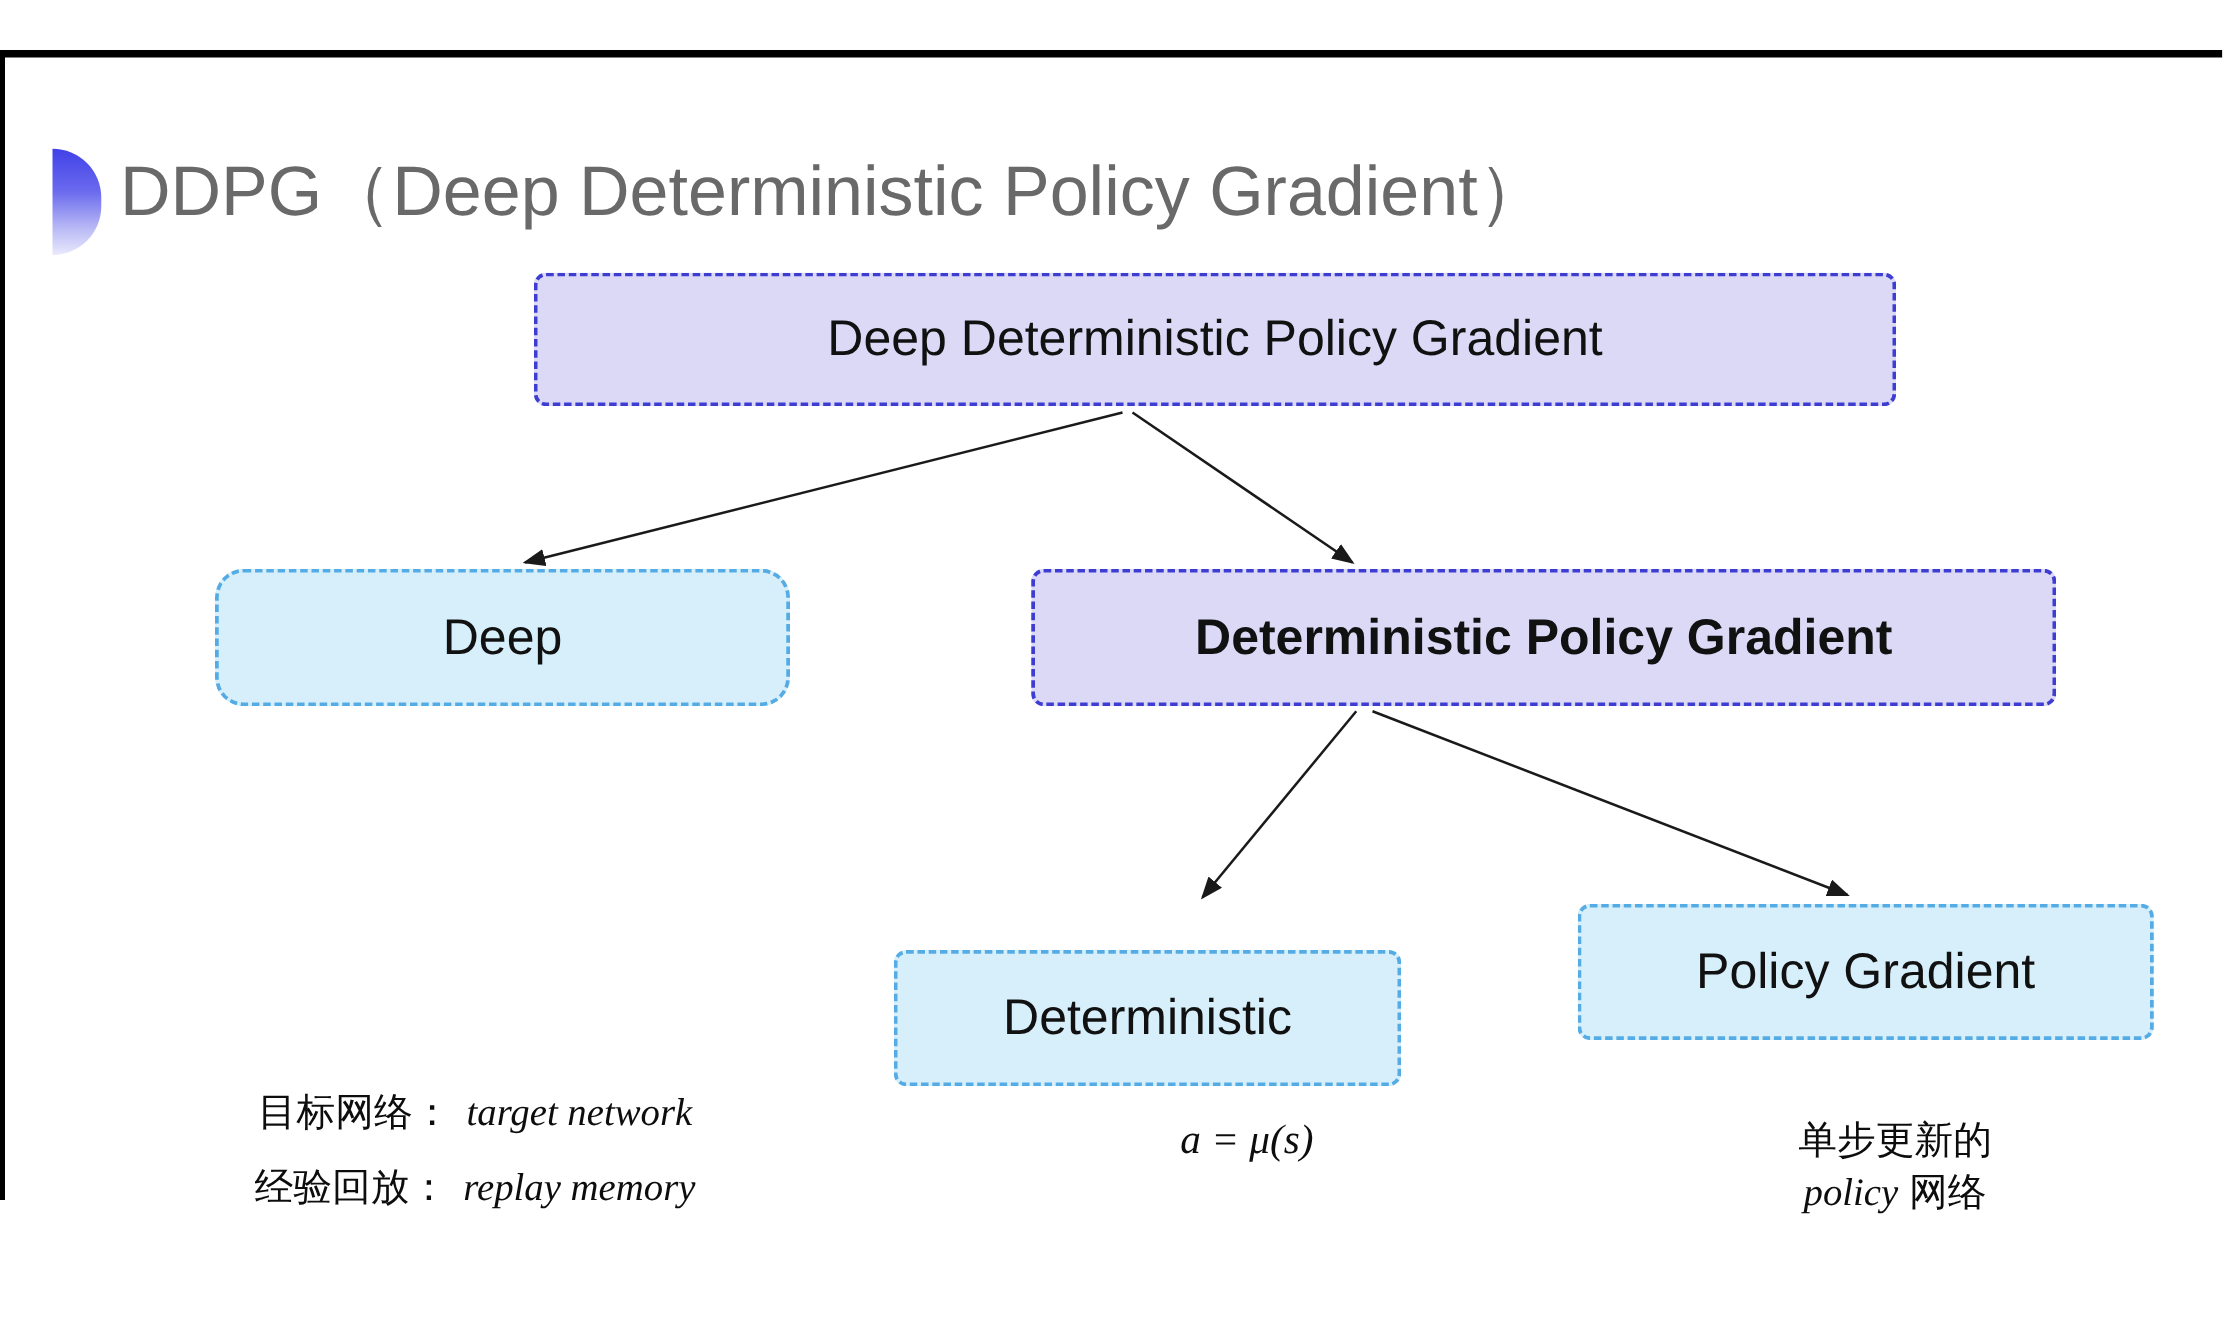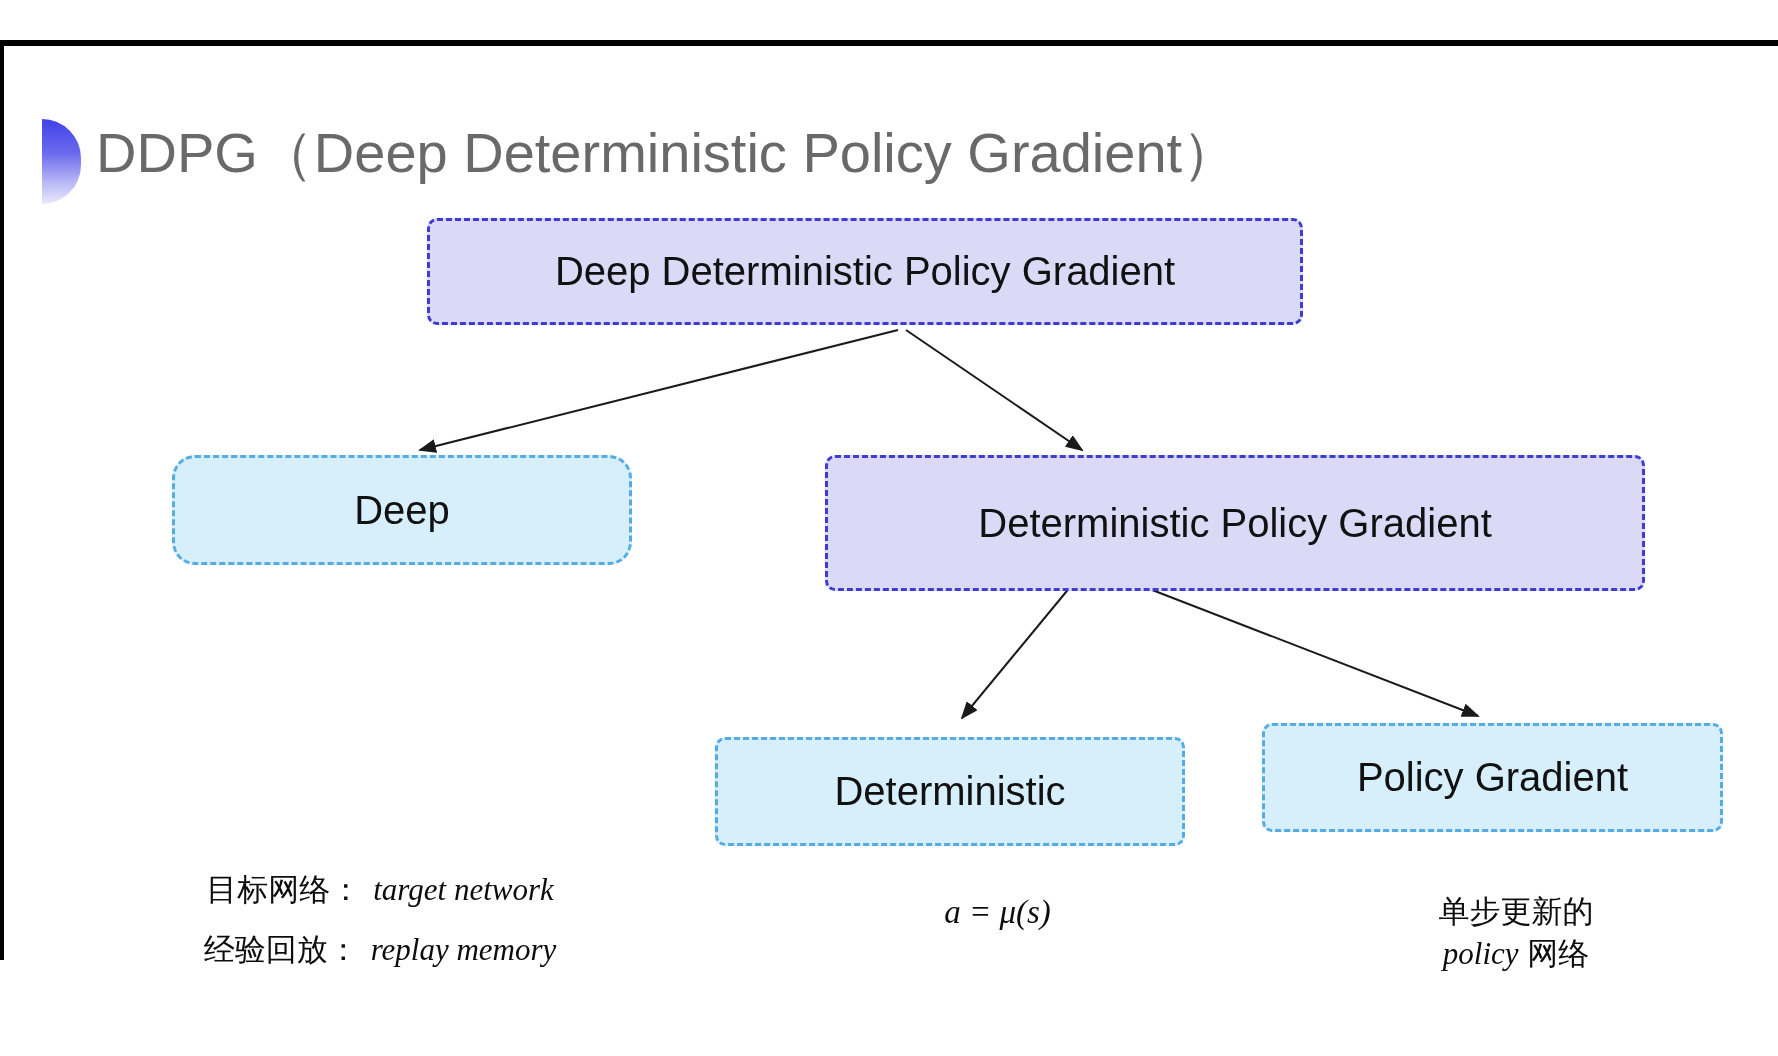--- a/index.html
+++ b/index.html
@@ -21,24 +21,24 @@
   }
 
   .box {
     position:absolute; display:flex; align-items:center; justify-content:center;
     border:3px dashed; border-radius:10px; box-sizing:border-box;
     font-size:40px; color:var(--node-text,#111); text-align:center;
   }
   .purple { background:var(--purple-fill,#dcd9f7); border-color:var(--purple-border,#3d3dd2); }
   .cyan   { background:var(--cyan-fill,#d6effb);  border-color:var(--cyan-border,#55ace4); }
 
-  #node-root { left:427px; top:178px; width:876px; height:107px; }
+  #node-root { left:427px; top:178px; width:1090px; height:107px; }
   #node-deep { left:172px; top:415px; width:460px; height:110px;border-radius:23px; }
-  #node-dpg  { left:825px; top:415px; width:820px; height:136px; }
-  #node-det  { left:715px; top:697px; width:470px; height:109px; }
+  #node-dpg  { left:825px; top:415px; width:820px; height:110px;font-weight:bold; }
+  #node-det  { left:715px; top:720px; width:406px; height:109px; }
   #node-pg   { left:1262px; top:683px; width:461px; height:109px; }
 
   .edges { position:absolute; left:0; top:0; pointer-events:none; }
   .edges line { stroke:var(--arrow,#1a1a1a); stroke-width:2; }
   .edges .head { fill:var(--arrow,#1a1a1a); }
 
   .ann { position:absolute; text-align:center; color:var(--annotation-text,#0d0d0d); }
   #ann-left  { left:90px;  top:820px; width:580px; font-size:31px; line-height:60px; }
   #ann-mid   { left:775px; top:851px; width:445px; font-size:31px; line-height:42px; }
   #ann-right { left:1316px; top:851px; width:400px; font-size:31px; line-height:42px; }

